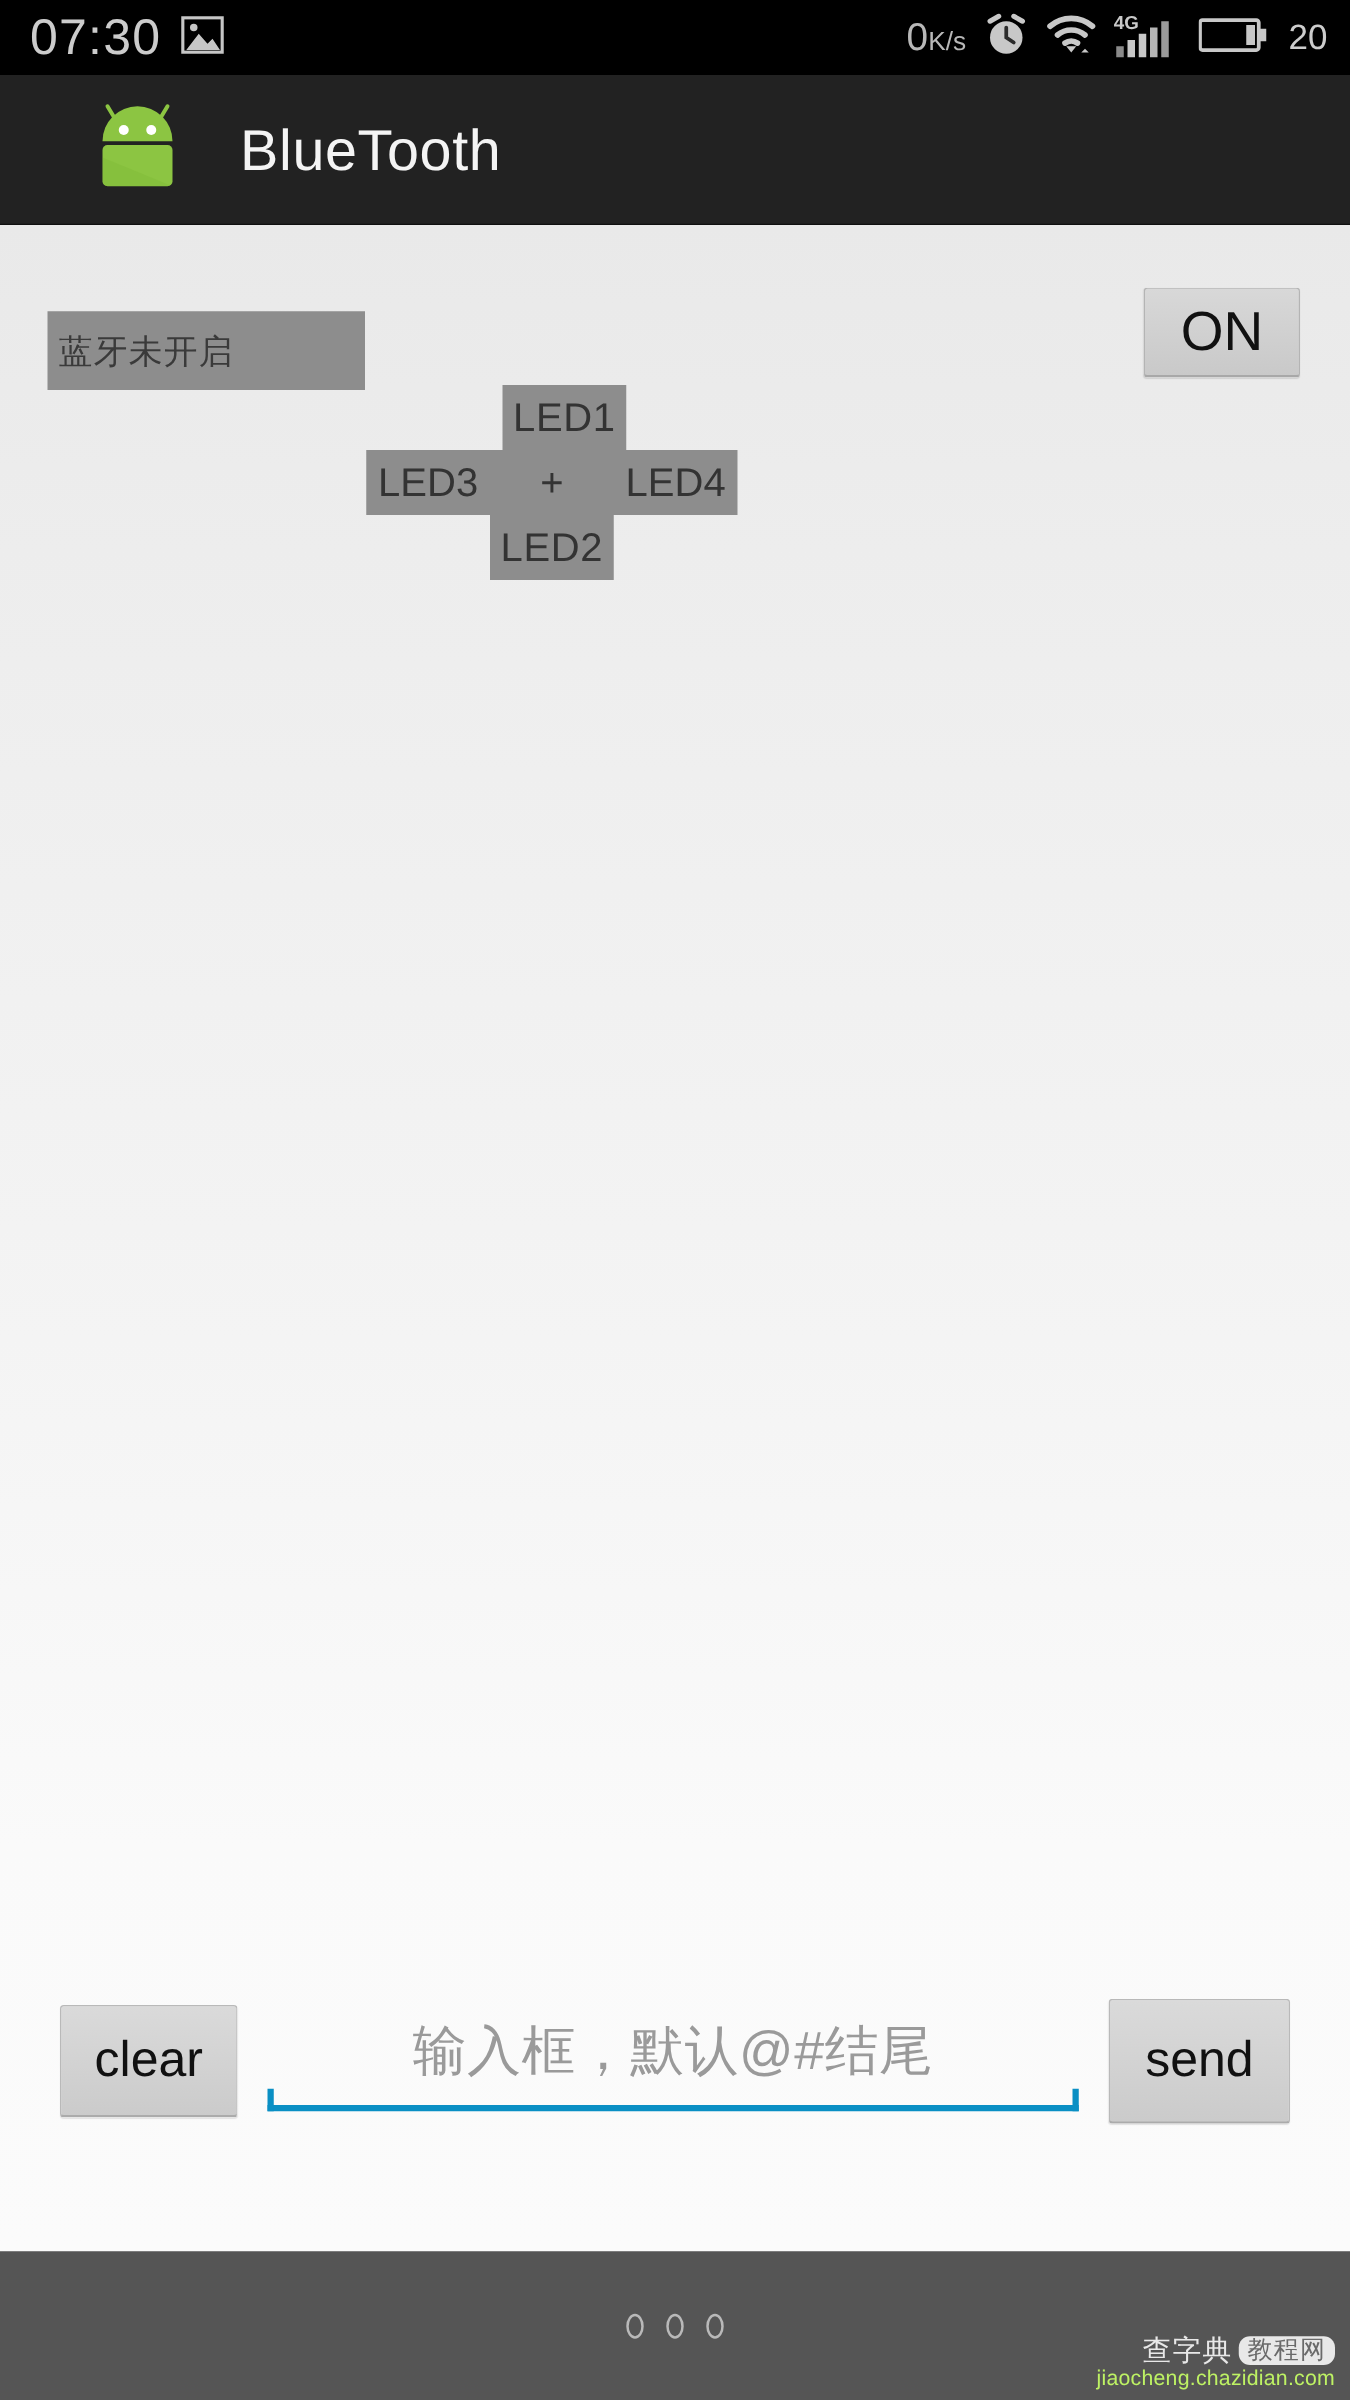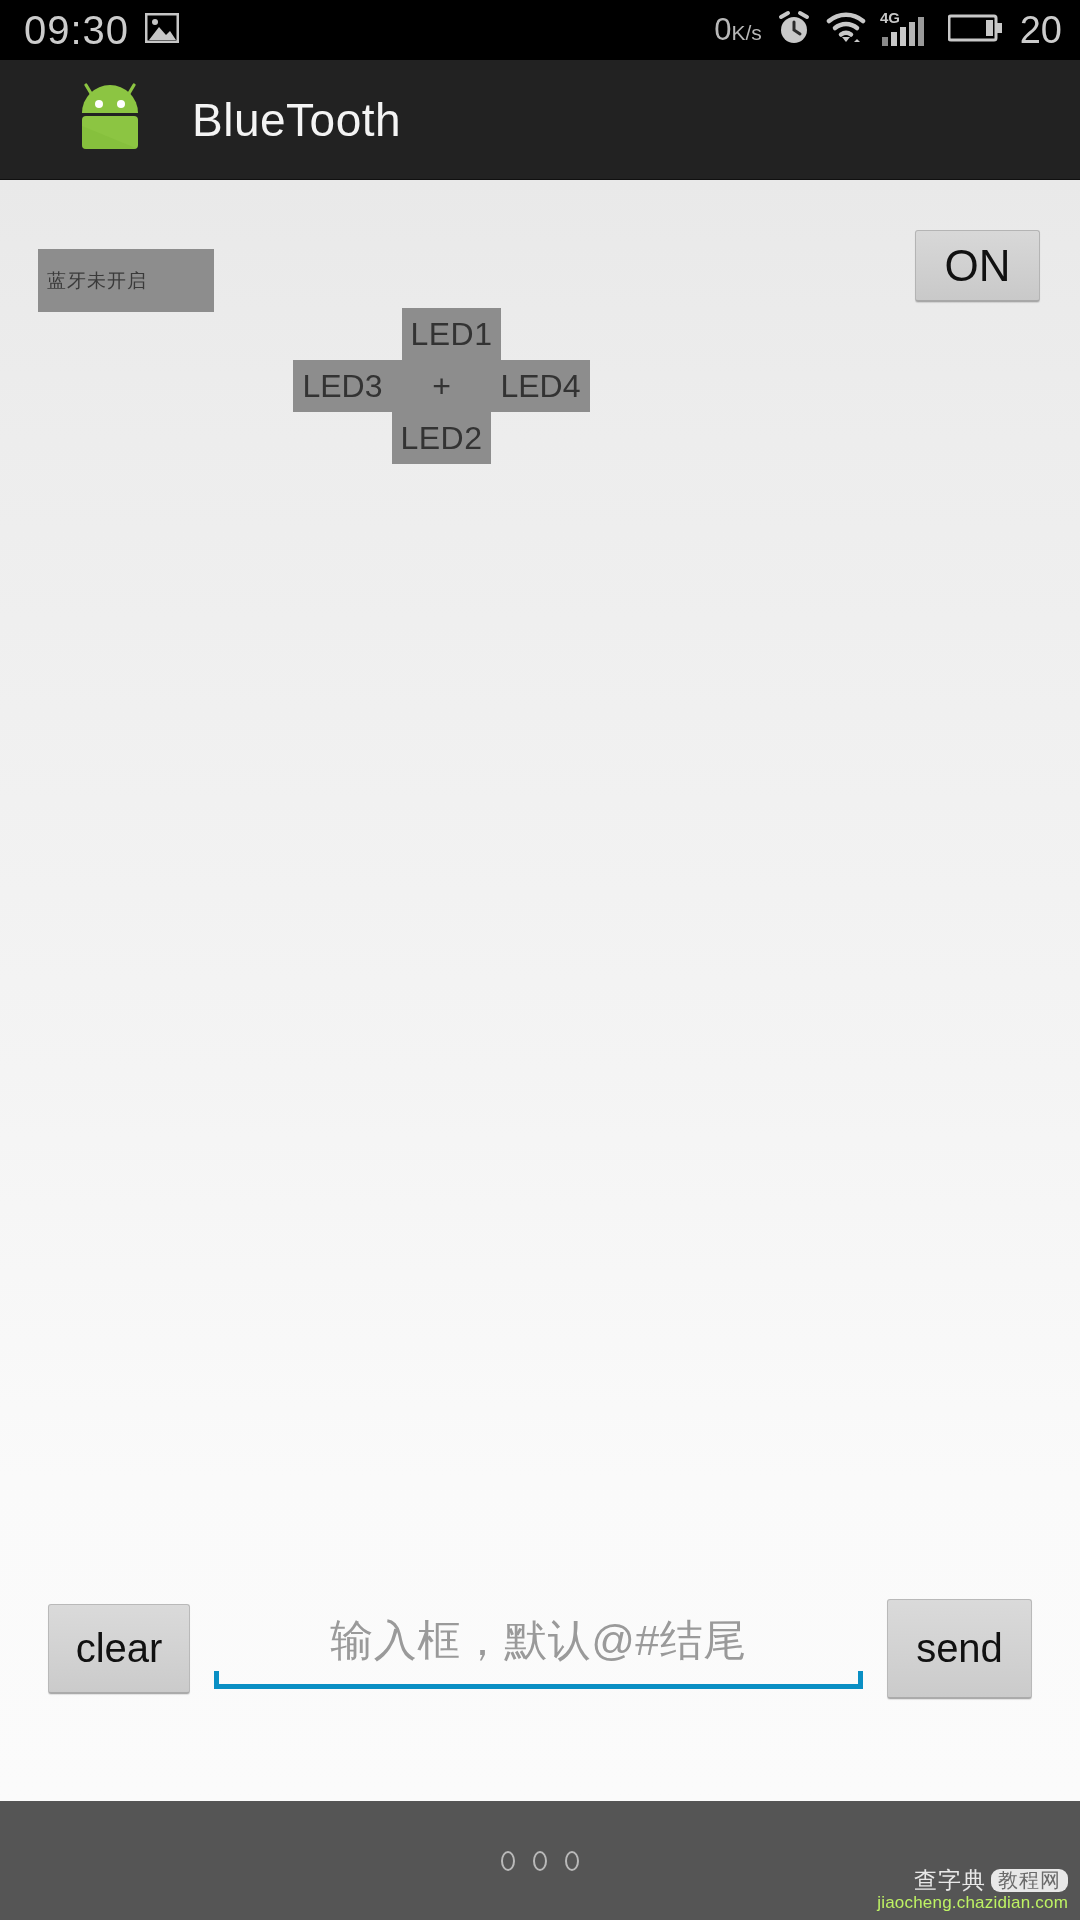--- a/index.html
+++ b/index.html
@@ -15,43 +15,43 @@
   .statusbar{
     position:absolute; top:0; left:0; width:1080px; height:60px;
     background:#000; display:flex; align-items:center;
     padding:0 18px 0 24px; color:#cfcfcf;
   }
   .sb-clock{ font-size:40px; letter-spacing:1px; color:#cccccc; font-weight:300; }
   .sb-left{ display:flex; align-items:center; gap:16px; }
   .sb-right{ margin-left:auto; display:flex; align-items:center; gap:14px; }
   .sb-speed{ font-size:31px; color:#b8b8b8; font-weight:300; display:flex; align-items:baseline;}
   .sb-speed .unit{ font-size:21px; }
-  .sb-batt-num{ font-size:38px; color:#cccccc; font-weight:300; margin-left:2px;}
+  .sb-batt-num{ font-size:28px; color:#cccccc; font-weight:300; margin-left:2px;}
   .ic{ display:block; }
 
   
   .appbar{
     position:absolute; top:60px; left:0; width:1080px; height:120px;
     background:#222222; display:flex; align-items:center; padding-left:70px;
     border-bottom:1px solid #101010;
   }
   .app-title{
     color:#f4f4f4; font-size:46px; font-weight:400; margin-left:42px; letter-spacing:0.5px;
   }
   .droid{ width:80px; height:74px; position:relative; }
 
   
   .content{
     position:absolute; top:180px; left:0; width:1080px; height:1621px;
     background:linear-gradient(to bottom,#e9e9e9 0%,#ededed 16%,#f4f4f4 55%,#fafafa 80%,#fbfbfb 100%);
   }
 
   .status-box{
-    position:absolute; left:38px; top:69px; width:176px; height:63px;
-    background:#8d8d8d; color:#3a3a3a; font-size:19px;
+    position:absolute; left:38px; top:69px; width:254px; height:63px;
+    background:#8d8d8d; color:#3a3a3a; font-size:27px;
     display:flex; align-items:center; padding-left:9px; letter-spacing:1px;
   }
 
   .on-btn{
     position:absolute; right:40px; top:50px; width:125px; height:72px;
     background:linear-gradient(to bottom,#d8d8d8,#cfcfcf 60%,#c9c9c9);
     border:1px solid #b4b4b4; border-bottom:2px solid #a8a8a8; border-radius:3px;
     color:#111; font-size:44px; display:flex; align-items:center; justify-content:center;
     box-shadow:0 1px 1px rgba(0,0,0,0.12);
   }
@@ -121,21 +121,21 @@
   .wm-top{ display:flex; align-items:center; justify-content:flex-end; gap:5px; }
   .wm-a{ color:#e8e8e8; font-size:23px; letter-spacing:1px; }
   .wm-b{ color:#6a6a6a; background:#e8e8e8; font-size:20px; padding:1px 7px; border-radius:9px; letter-spacing:1px;}
   .wm-url{ color:#bef264; font-size:17px; letter-spacing:0.2px; margin-top:2px; }
 </style>
 </head>
 <body>
 
 <div class="statusbar">
   <div class="sb-left">
-    <span class="sb-clock">09:30</span>
+    <span class="sb-clock">07:30</span>
     <span class="ic">
       <svg width="34" height="30" viewBox="0 0 34 30">
         <rect x="1" y="1" width="32" height="28" fill="none" stroke="#c6c6c6" stroke-width="3"></rect>
         <circle cx="10" cy="9" r="3" fill="#c6c6c6"></circle>
         <path d="M4 27 L14 14 L21 22 L25 18 L31 27 Z" fill="#c6c6c6"></path>
       </svg>
     </span>
   </div>
 
   <div class="sb-right">

